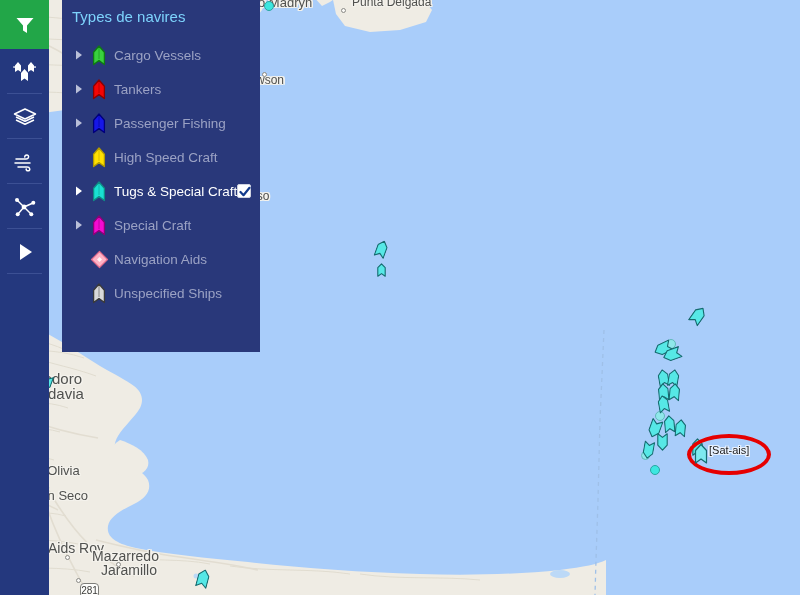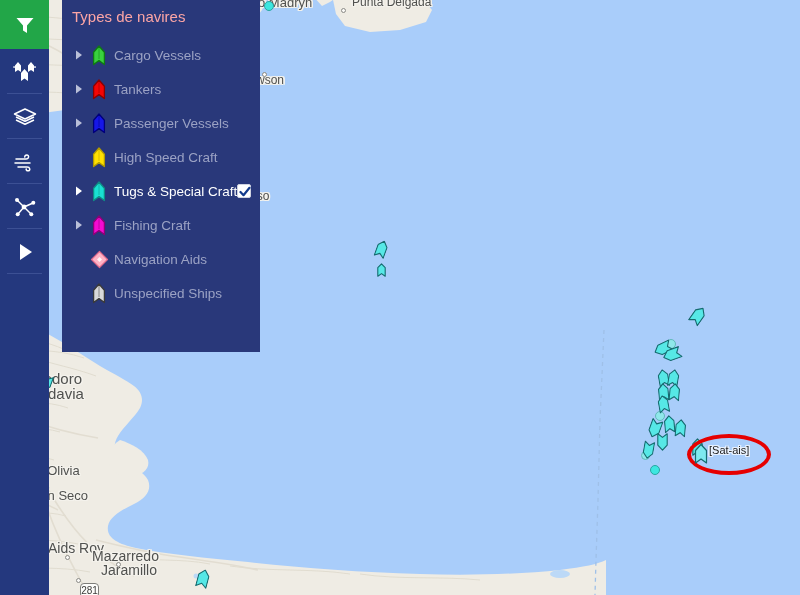--- a/index.html
+++ b/index.html
@@ -78,21 +78,21 @@
   }
   .tool svg{display:block;}
 
   
   #panel{
     position:absolute;left:62px;top:0;width:198px;height:352px;
     background:#29387a;z-index:25;
     box-shadow:0 0 0 0 rgba(0,0,0,0);
   }
   #panel-title{
-    color:#fca5a5;font-size:15px;padding:8px 0 0 10px;
+    color:#7dd3fc;font-size:15px;padding:8px 0 0 10px;
     font-family:"Liberation Sans","DejaVu Sans",sans-serif;
   }
   #panel-list{margin-top:13px;}
   .row{
     position:relative;height:34px;display:flex;align-items:center;
     padding-left:10px;cursor:pointer;
   }
   .row .caret{
     width:14px;flex:0 0 14px;display:flex;align-items:center;justify-content:center;
   }
@@ -468,21 +468,21 @@
             <svg width="8" height="10" viewBox="0 0 8 10">
               <path d="M 1 0.5 L 7 5 L 1 9.5 Z" fill="#b9bfd8"></path>
             </svg>
           </span>
           <span class="vicon">
             <svg width="14" height="21" viewBox="0 0 14 21">
               <path d="M 7 1 L 12.4 7.2 L 12.4 19.5 L 7 15.6 L 1.6 19.5 L 1.6 7.2 Z" fill="#1616e8" stroke="#00007a" stroke-width="1.3" stroke-linejoin="round"></path>
               <path d="M 7 3 L 7 14" stroke="#00007a" stroke-width="1" opacity="0.5"></path>
             </svg>
           </span>
-          <span class="rlabel">Passenger Vessels</span>
+          <span class="rlabel">Passenger Fishing</span>
         </div>
         <div class="row">
           <span class="caret empty">
             <svg width="8" height="10" viewBox="0 0 8 10">
               <path d="M 1 0.5 L 7 5 L 1 9.5 Z" fill="#b9bfd8"></path>
             </svg>
           </span>
           <span class="vicon">
             <svg width="14" height="21" viewBox="0 0 14 21">
               <path d="M 7 1 L 12.4 7.2 L 12.4 19.5 L 7 15.6 L 1.6 19.5 L 1.6 7.2 Z" fill="#ffe000" stroke="#b39b00" stroke-width="1.3" stroke-linejoin="round"></path>
@@ -515,21 +515,21 @@
             <svg width="8" height="10" viewBox="0 0 8 10">
               <path d="M 1 0.5 L 7 5 L 1 9.5 Z" fill="#b9bfd8"></path>
             </svg>
           </span>
           <span class="vicon">
             <svg width="14" height="21" viewBox="0 0 14 21">
               <path d="M 7 1 L 12.4 7.2 L 12.4 19.5 L 7 15.6 L 1.6 19.5 L 1.6 7.2 Z" fill="#f50ad2" stroke="#8c0078" stroke-width="1.3" stroke-linejoin="round"></path>
               <path d="M 7 3 L 7 14" stroke="#8c0078" stroke-width="1" opacity="0.5"></path>
             </svg>
           </span>
-          <span class="rlabel">Fishing Craft</span>
+          <span class="rlabel">Special Craft</span>
         </div>
         <div class="row">
           <span class="caret empty">
             <svg width="8" height="10" viewBox="0 0 8 10">
               <path d="M 1 0.5 L 7 5 L 1 9.5 Z" fill="#b9bfd8"></path>
             </svg>
           </span>
           <span class="vicon">
             <svg width="19" height="19" viewBox="0 0 19 19">
               <path d="M 9.5 1.5 L 17.5 9.5 L 9.5 17.5 L 1.5 9.5 Z" fill="#ffb3c6" stroke="#e06a8c" stroke-width="1.2" stroke-linejoin="round"></path>

